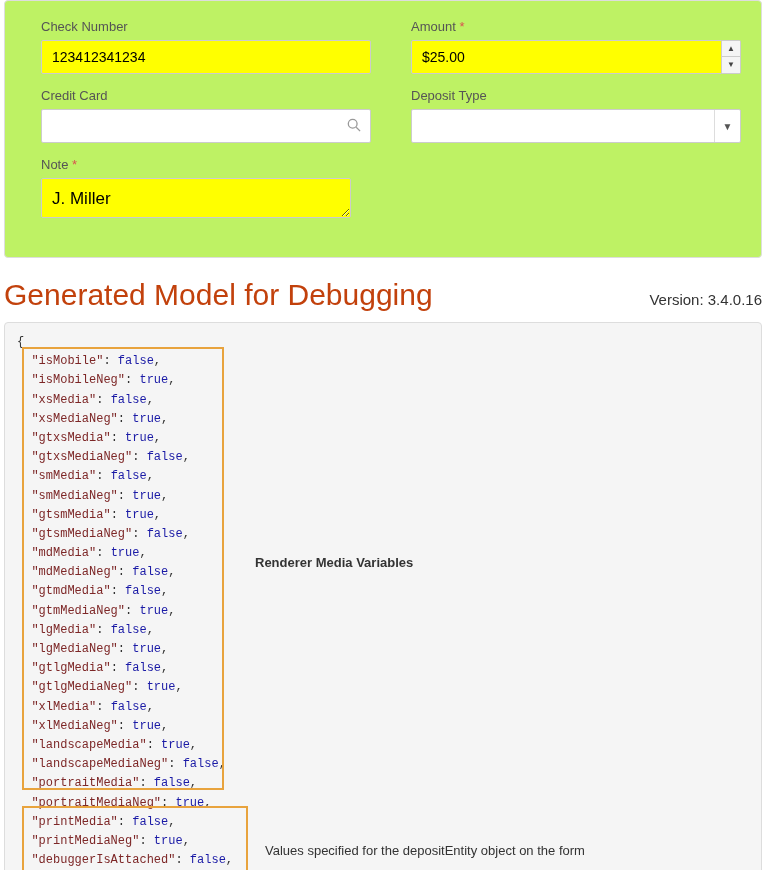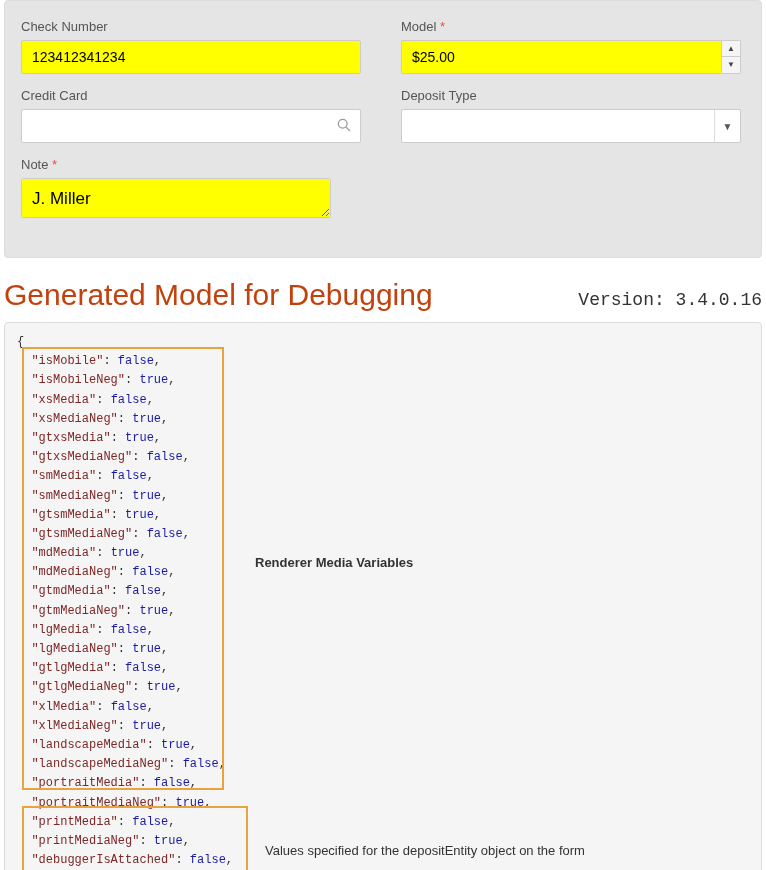--- a/index.html
+++ b/index.html
@@ -1,58 +1,58 @@
 <!DOCTYPE html>
 <html><head>
 <meta charset="utf-8">
 <style>
 * { box-sizing: border-box; margin: 0; padding: 0; }
 body { font-family: "Segoe UI", Arial, sans-serif; font-size: 14px; color: #333; background: #fff; width: 766px; }
-.form-panel { border: 1px solid #ddd; border-radius: 4px; margin: 0 4px 20px 4px; padding: 18px 20px 22px 16px; background: #e5e5e5; }
+.form-panel { border: 1px solid #ddd; border-radius: 4px; margin: 0 4px 20px 4px; padding: 18px 20px 22px 36px; background: #bef264; }
 .form-row { display: flex; gap: 40px; margin-bottom: 14px; }
 .form-col { flex: 1; }
 .label { font-size: 13px; color: #555; margin-bottom: 6px; display: block; }
 .req { color: #d9534f; }
 .input { width: 100%; height: 34px; border: 1px solid #ccc; border-radius: 2px; padding: 6px 10px; font-size: 14px; background: #fff; }
 .highlight { background: #ffff00; }
 .input-wrapper { position: relative; }
 .search-icon { position: absolute; right: 10px; top: 9px; color: #999; font-size: 14px; }
 .spinner { display: flex; }
 .spinner .input { border-top-right-radius: 0; border-bottom-right-radius: 0; }
 .spinner-btns { display: flex; flex-direction: column; border: 1px solid #ccc; border-left: none; border-radius: 0 2px 2px 0; }
 .spinner-btns button { width: 18px; height: 16px; border: none; background: #f5f5f5; font-size: 8px; color: #444; cursor: pointer; line-height: 1; }
 .spinner-btns button:first-child { border-bottom: 1px solid #ccc; }
 .select { width: 100%; height: 34px; border: 1px solid #ccc; border-radius: 2px; background: #fff; display: flex; align-items: center; justify-content: space-between; padding: 0 0 0 10px; }
 .select-arrow { width: 26px; height: 32px; border-left: 1px solid #ddd; display: flex; align-items: center; justify-content: center; font-size: 10px; color: #555; }
 .textarea-wrap { width: 310px; }
 .textarea { width: 100%; height: 40px; border: 1px solid #ccc; border-radius: 2px; padding: 10px; font-size: 17px; font-family: inherit; resize: both; }
 .heading-row { display: flex; align-items: baseline; justify-content: space-between; margin: 0 4px 10px 4px; }
 .heading { font-size: 30px; font-weight: 400; color: #c2410c; }
-.version { font-size: 18px; color: #333; font-family: Liberation Mono, monospace; }
+.version { font-size: 15px; color: #333; }
 .debug-panel { position: relative; background: #f5f5f5; border: 1px solid #ddd; border-radius: 4px; margin: 0 4px; padding: 10px 12px 12px 12px; font-family: Consolas, 'Courier New', monospace; font-size: 12px; line-height: 1.6; color: #333; }
 .box-media { position: absolute; border: 2px solid #e8a33d; left: 17px; top: 24px; width: 202px; height: 443px; pointer-events: none; }
 .box-entity { position: absolute; border: 2px solid #e8a33d; left: 17px; top: 483px; width: 226px; height: 80px; pointer-events: none; }
 .annot { position: absolute; font-family: "Segoe UI", Arial, sans-serif; font-size: 13px; color: #333; }
 .annot1 { left: 250px; top: 230px; font-weight: bold; }
 .annot2 { left: 260px; top: 518px; }
 .code-k { color: #7d2727; }
 .code-b { color: #1a1aa6; }
 pre { white-space: pre; font-family: inherit; }
 </style>
 </head>
 <body>
 
 <div class="form-panel">
   <div class="form-row">
     <div class="form-col">
       <label class="label">Check Number</label>
       <input class="input highlight" value="123412341234" style="">
     </div>
     <div class="form-col">
-      <label class="label"><span>Model</span> <span class="req">*</span></label>
+      <label class="label"><span>Amount</span> <span class="req">*</span></label>
       <div class="spinner">
         <input class="input highlight" value="$25.00" style="">
         <div class="spinner-btns">
           <button>▲</button>
           <button>▼</button>
         </div>
       </div>
     </div>
   </div>
   <div class="form-row">

